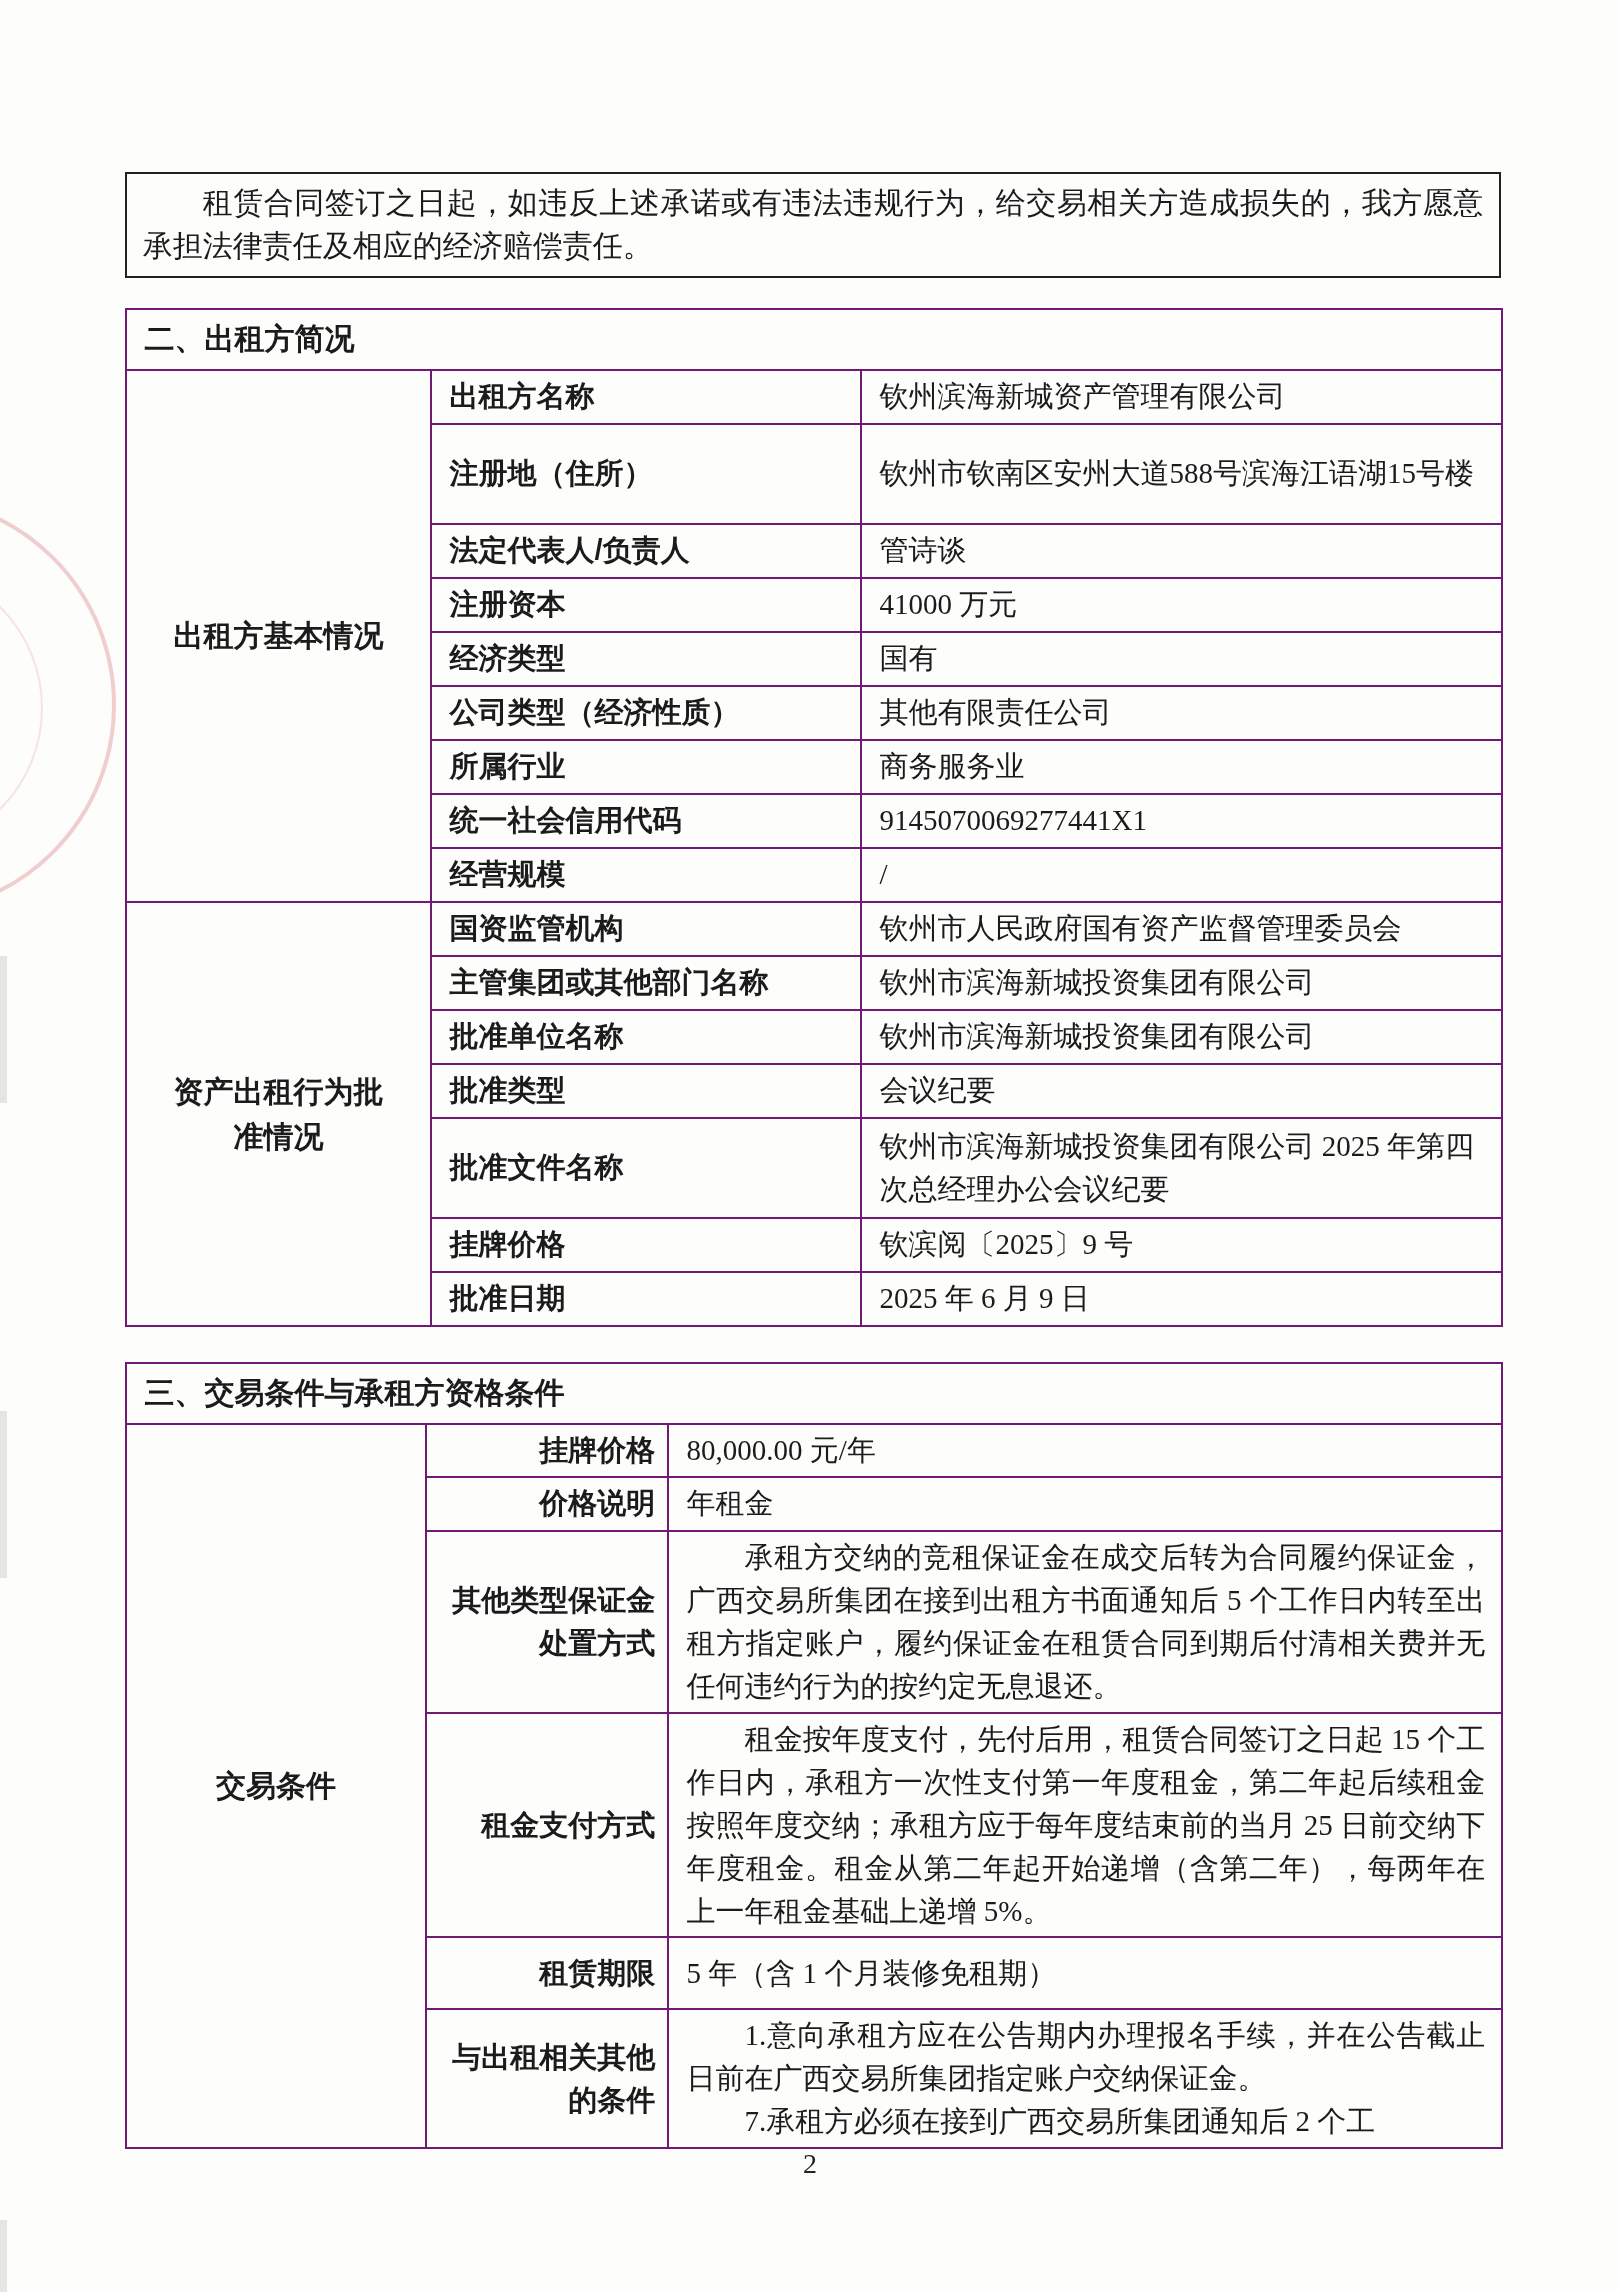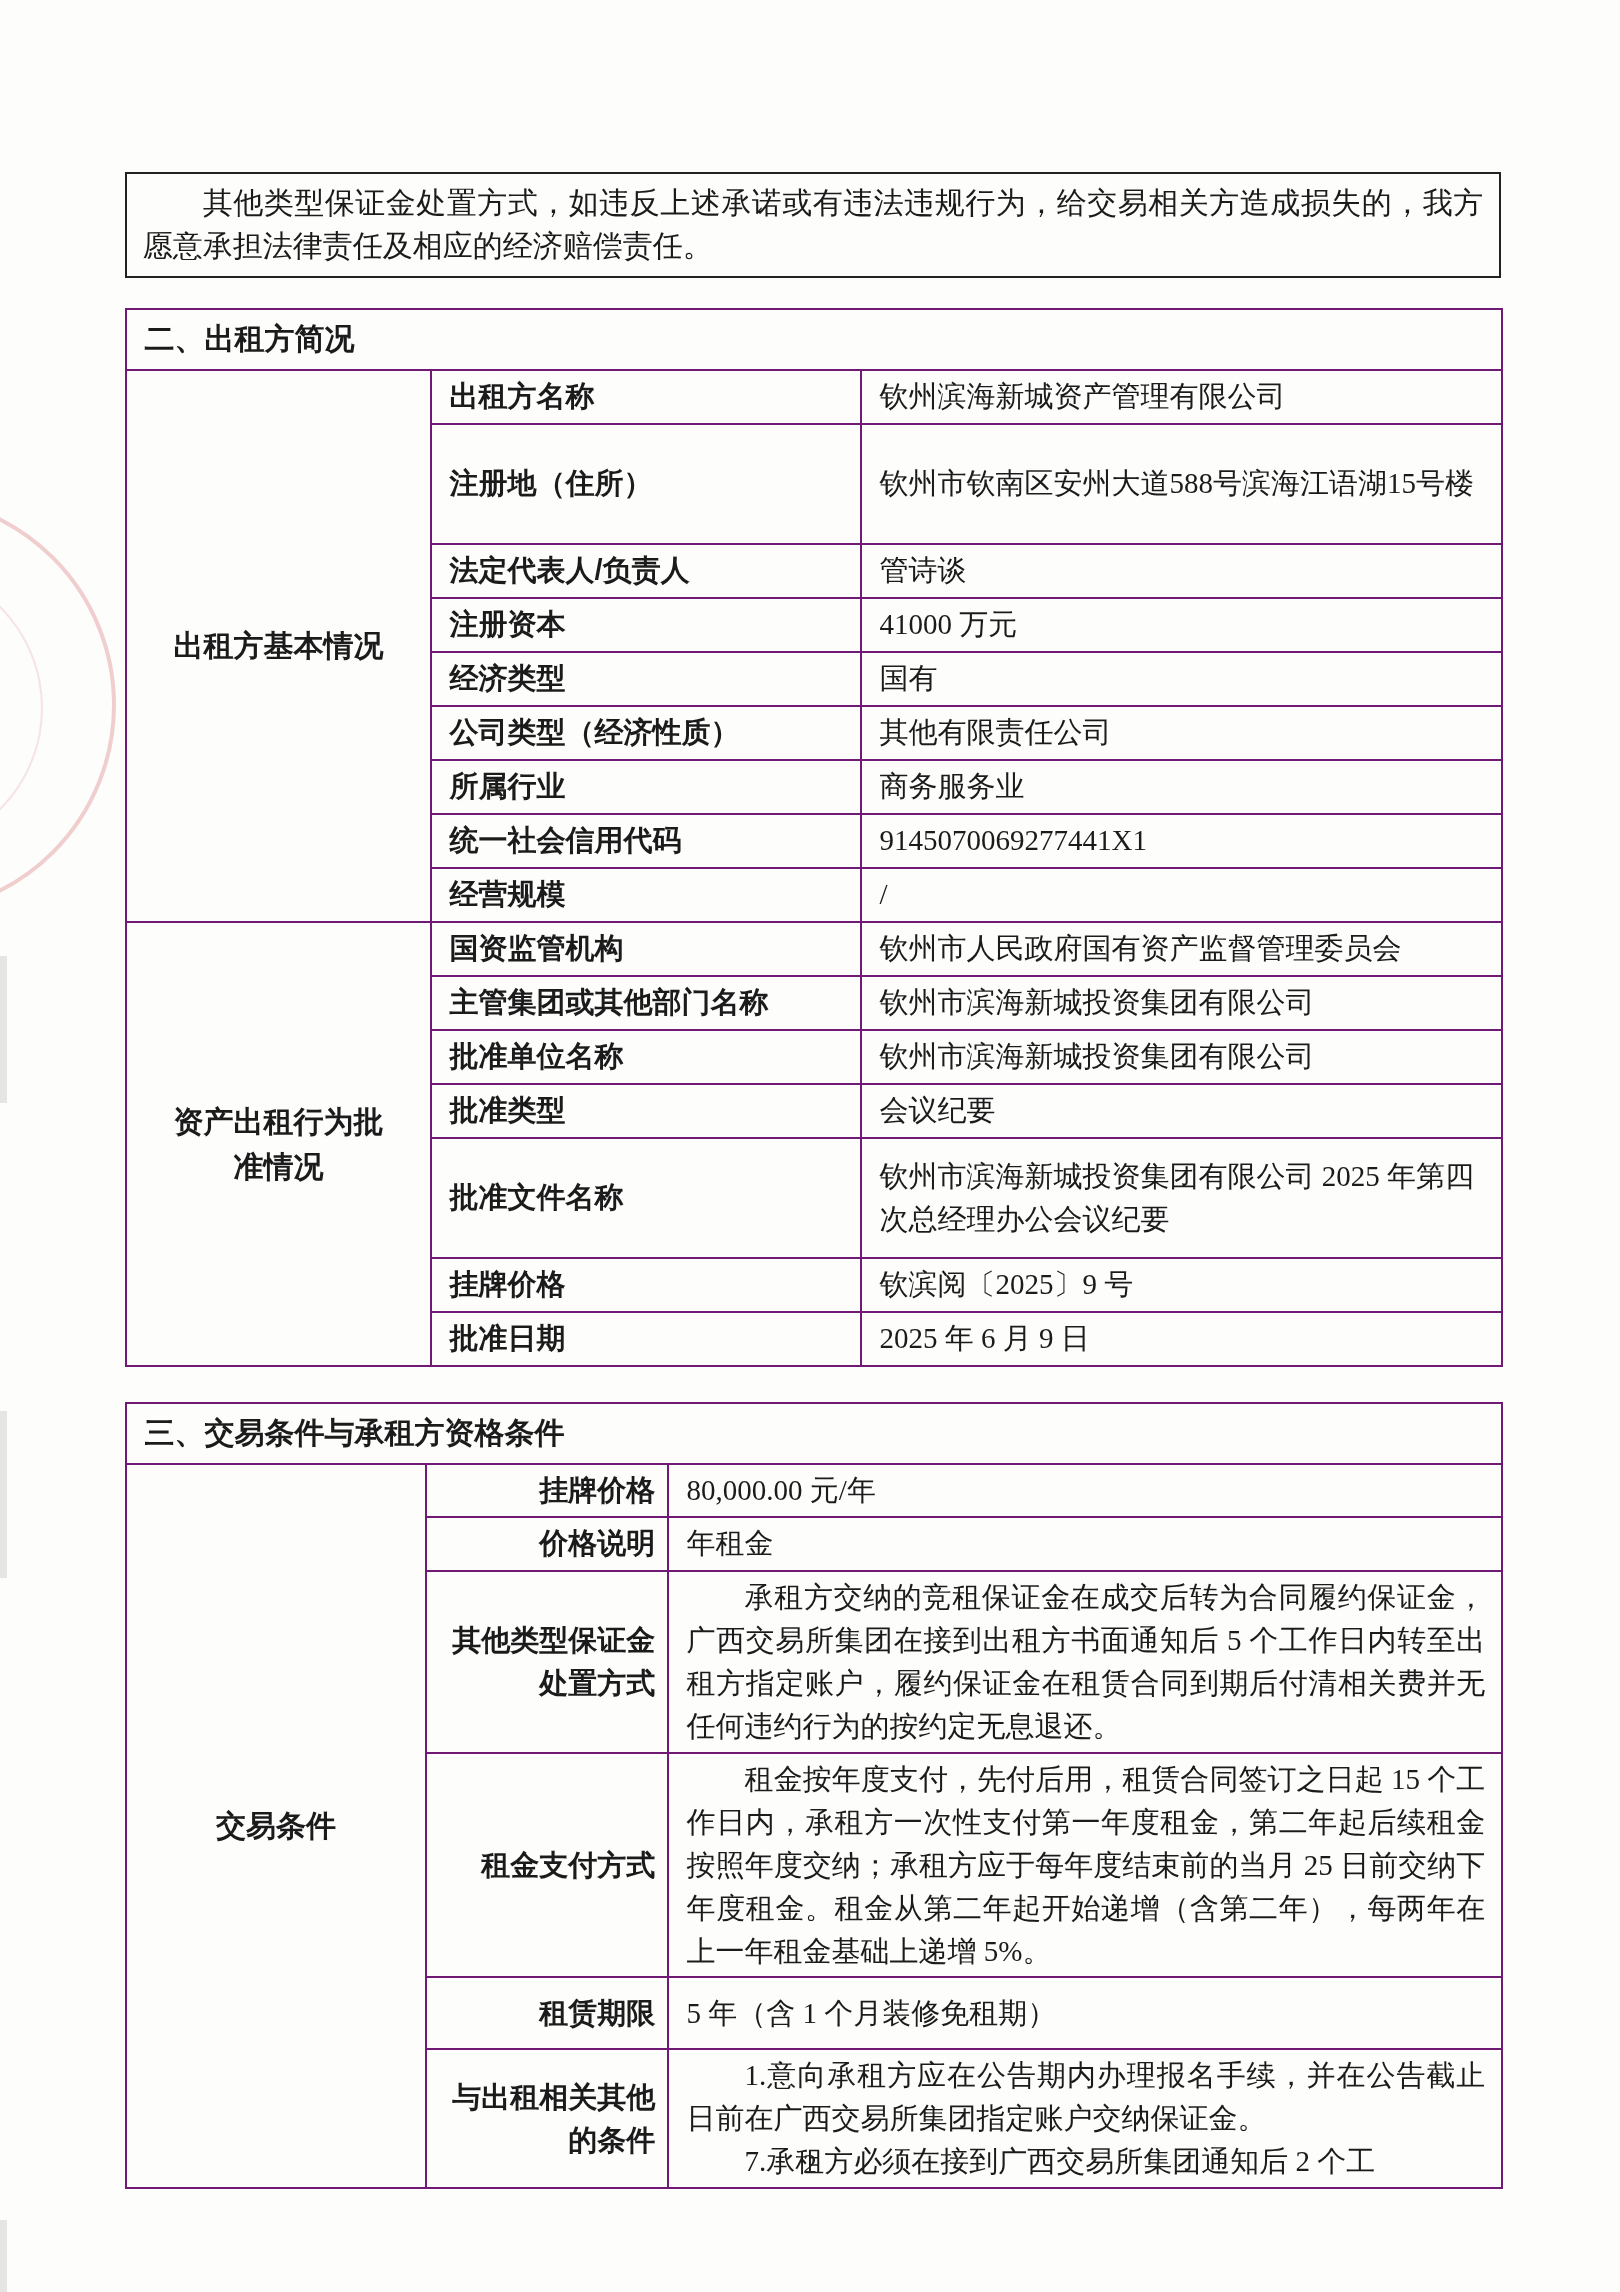--- a/index.html
+++ b/index.html
@@ -72,21 +72,21 @@
   .t3 .lbl{text-align:right;padding:0 11.8px;}
   .val{
     font-size:29px;padding:3.9px 15.7px 3.9px 17.6px;line-height:43px;margin-top:40px;
   }
   .para{vertical-align:middle;border-radius:13px;}
   .para p{
     margin:0;font-size:29px;line-height:43px;
     text-indent:2em;text-align:justify;
   }
   
-  .r54{height:53px;} .r55{height:54px;} .r106{height:120px;}
+  .r54{height:53px;} .r55{height:54px;} .r106{height:100px;}
   .r186{height:182px;} .r205{height:201px;} .r57{height:72px;} .r135{height:132px;}
 
   .page-number{
     position:absolute;left:0;top:2148px;width:1620px;
     text-align:center;font-size:28px;color:#222;
   }
 </style>
 </head>
 <body>
 
@@ -94,21 +94,21 @@
 
   <div class="seal"></div>
   <div class="seal-inner"></div>
   <div class="scan-artifact art1"></div>
   <div class="scan-artifact art2"></div>
   <div class="scan-artifact art3"></div>
 
   <div class="content">
 
     <div class="notice-box">
-      <p>其他类型保证金处置方式，如违反上述承诺或有违法违规行为，给交易相关方造成损失的，我方愿意承担法律责任及相应的经济赔偿责任。</p>
+      <p>租赁合同签订之日起，如违反上述承诺或有违法违规行为，给交易相关方造成损失的，我方愿意承担法律责任及相应的经济赔偿责任。</p>
     </div>
 
     <table class="t2">
       <colgroup>
           <col style="width:305px">
           <col style="width:430px">
           <col style="width:641px">
         </colgroup>
       <tbody>
         <tr class="sec-header">

